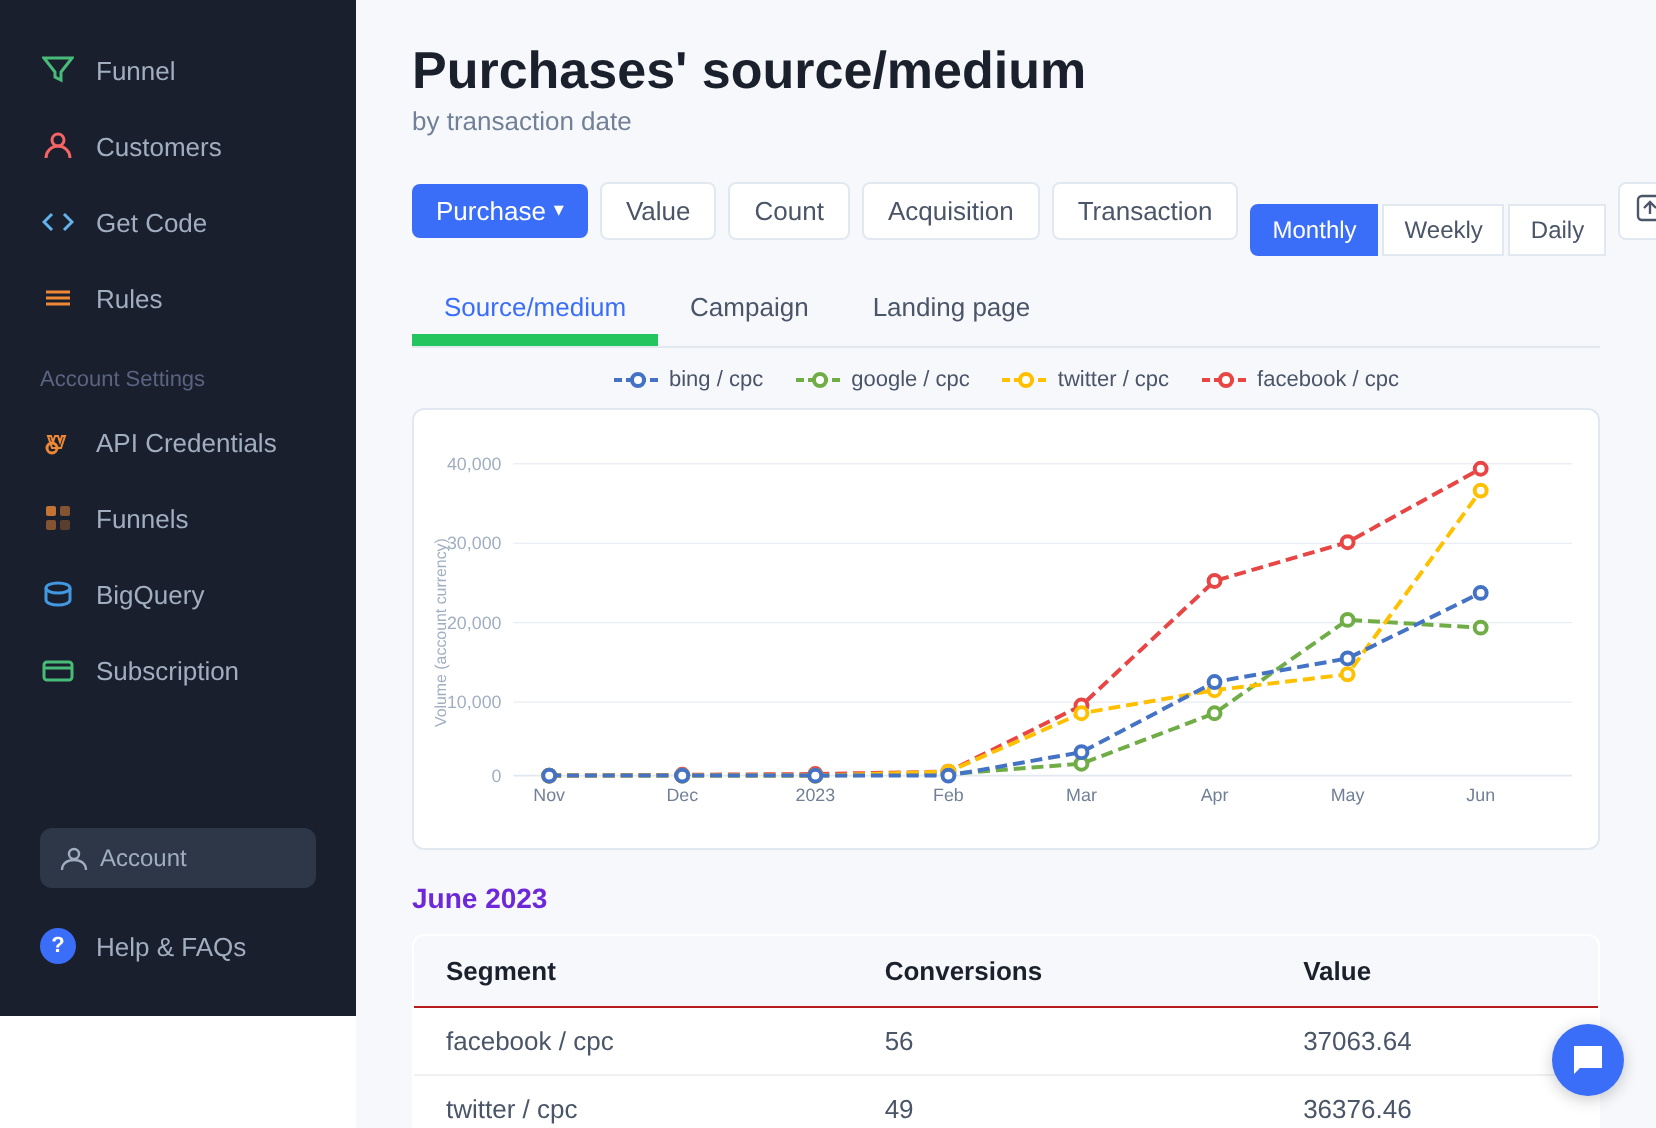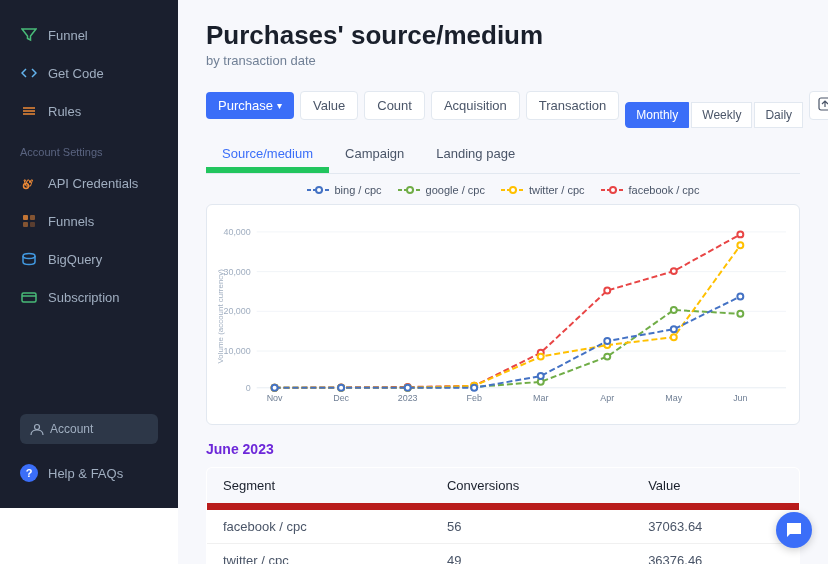--- a/index.html
+++ b/index.html
@@ -172,22 +172,22 @@
       overflow: hidden;
       border: 1px solid #e2e8f0;
       margin-bottom: 16px;
       font-size: 13px;
     }
     .data-table th {
       text-align: left;
       padding: 10px 16px;
       background: #f7f8fc;
       color: #1a202c;
-      font-weight: 400;
-      border-bottom: 7px solid #b91c1c;
+      font-weight: 700;
+      border-bottom: 1px solid #b91c1c;
     }
     .data-table td {
       padding: 9px 16px;
       color: #4a5568;
       border-bottom: 1px solid #f0f0f0;
     }
     .data-table tr:last-child td { border-bottom: none; }
     .link-cell { color: #3b6ef8; cursor: pointer; }
 
     
@@ -201,20 +201,29 @@
 
 <div class="sidebar">
   <div>
     <div class="sidebar-item">
       <span class="icon icon-funnel">
         <svg width="16" height="16" viewBox="0 0 16 16" fill="none">
             <path d="M1 2h14l-5.5 7v4l-3-1.5V9L1 2z" stroke="#48bb78" stroke-width="1.5" fill="none"></path>
           </svg>
       </span>
       <span>Funnel</span>
+    </div>
+    <div class="sidebar-item">
+      <span class="icon">
+        <svg width="16" height="16" viewBox="0 0 16 16" fill="none">
+            <circle cx="8" cy="5" r="3" stroke="#f56565" stroke-width="1.5"></circle>
+            <path d="M2 14c0-3.3 2.7-6 6-6s6 2.7 6 6" stroke="#f56565" stroke-width="1.5" fill="none"></path>
+          </svg>
+      </span>
+      <span>Customers</span>
     </div>
     <div class="sidebar-item">
       <span class="icon">
         <svg width="16" height="16" viewBox="0 0 16 16" fill="none">
             <path d="M5 4L1 8l4 4M11 4l4 4-4 4" stroke="#63b3ed" stroke-width="1.5" fill="none"></path>
           </svg>
       </span>
       <span>Get Code</span>
     </div>
     <div class="sidebar-item">

